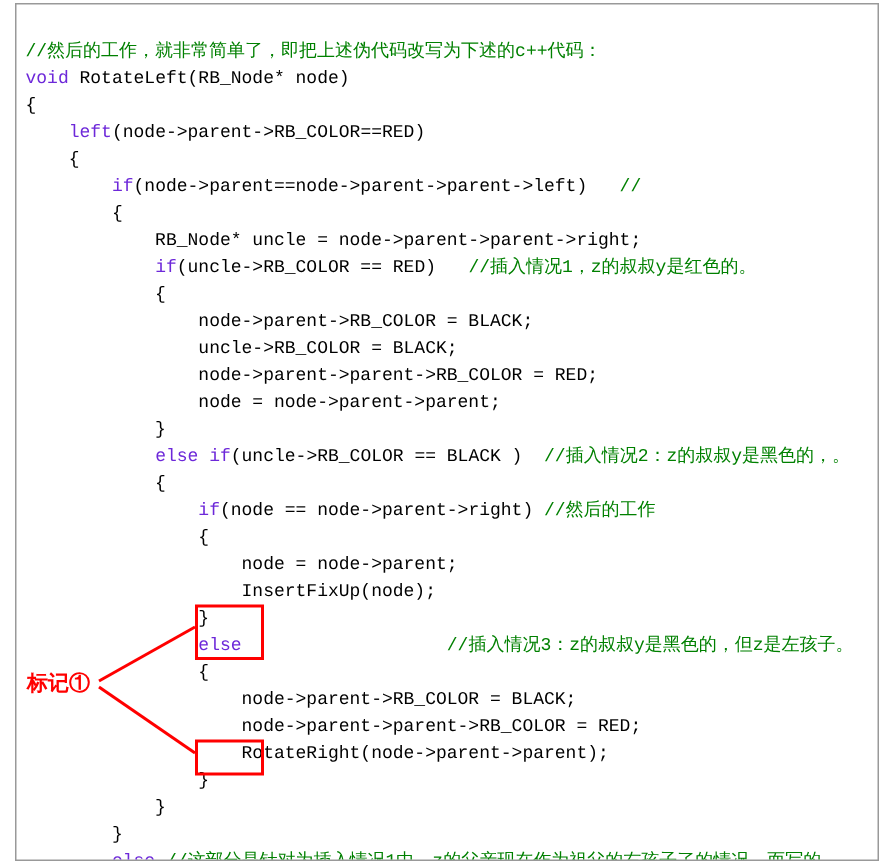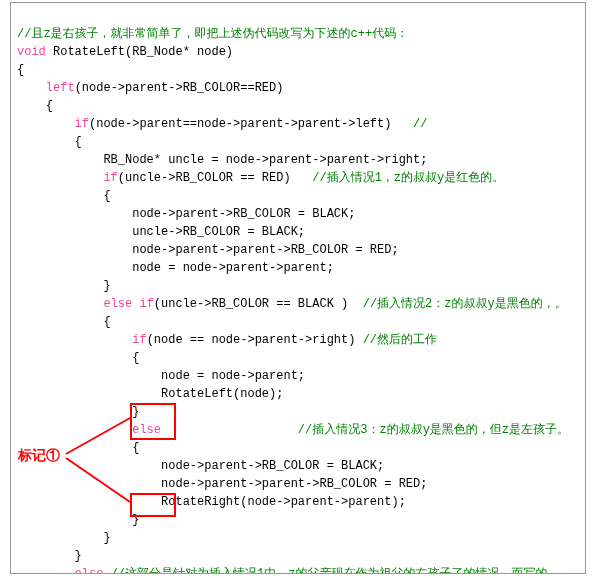--- a/index.html
+++ b/index.html
@@ -22,21 +22,21 @@
   width: 576px;
   height: 572px;
   border: 1px solid #999;
   background: #fff;
   box-sizing: border-box;
   padding: 4px 6px;
   overflow: hidden;
   white-space: pre;
   line-height: 18px;
 }
-.kw { color: #ec4899; }
+.kw { color: #6d28d9; }
 .cmt { color: #008000; }
 .txt { color: #000; }
 .annotation-label {
   position: absolute;
   color: #ff0000;
   font-family: "Microsoft YaHei", sans-serif;
   font-size: 14px;
   font-weight: bold;
 }
 .red-box {
@@ -51,41 +51,41 @@
   top: 0;
   pointer-events: none;
 }
 </style>
 </head>
 <body>
 
 <div class="container">
 
   <div class="code-box">
-<span class="cmt">//且z是右孩子，就非常简单了，即把上述伪代码改写为下述的c++代码：</span>
+<span class="cmt">//然后的工作，就非常简单了，即把上述伪代码改写为下述的c++代码：</span>
 <span class="kw">void</span><span class="txt"> RotateLeft(RB_Node* node)</span>
 <span class="txt">{</span>
 <span class="txt">    </span><span class="kw">left</span><span class="txt">(node-&gt;parent-&gt;RB_COLOR==RED)</span>
 <span class="txt">    {</span>
 <span class="txt">        </span><span class="kw">if</span><span class="txt">(node-&gt;parent==node-&gt;parent-&gt;parent-&gt;left)   </span><span class="cmt">//</span>
 <span class="txt">        {</span>
 <span class="txt">            RB_Node* uncle = node-&gt;parent-&gt;parent-&gt;right;</span>
 <span class="txt">            </span><span class="kw">if</span><span class="txt">(uncle-&gt;RB_COLOR == RED)   </span><span class="cmt">//插入情况1，z的叔叔y是红色的。</span>
 <span class="txt">            {</span>
 <span class="txt">                node-&gt;parent-&gt;RB_COLOR = BLACK;</span>
 <span class="txt">                uncle-&gt;RB_COLOR = BLACK;</span>
 <span class="txt">                node-&gt;parent-&gt;parent-&gt;RB_COLOR = RED;</span>
 <span class="txt">                node = node-&gt;parent-&gt;parent;</span>
 <span class="txt">            }</span>
 <span class="txt">            </span><span class="kw">else</span><span class="txt"> </span><span class="kw">if</span><span class="txt">(uncle-&gt;RB_COLOR == BLACK )  </span><span class="cmt">//插入情况2：z的叔叔y是黑色的，。</span>
 <span class="txt">            {</span>
 <span class="txt">                </span><span class="kw">if</span><span class="txt">(node == node-&gt;parent-&gt;right) </span><span class="cmt">//然后的工作</span>
 <span class="txt">                {</span>
 <span class="txt">                    node = node-&gt;parent;</span>
-<span class="txt">                    RotateLeft(node);</span>
+<span class="txt">                    InsertFixUp(node);</span>
 <span class="txt">                }</span>
 <span class="txt">                </span><span class="kw">else</span><span class="txt">                   </span><span class="cmt">//插入情况3：z的叔叔y是黑色的，但z是左孩子。</span>
 <span class="txt">                {</span>
 <span class="txt">                    node-&gt;parent-&gt;RB_COLOR = BLACK;</span>
 <span class="txt">                    node-&gt;parent-&gt;parent-&gt;RB_COLOR = RED;</span>
 <span class="txt">                    RotateRight(node-&gt;parent-&gt;parent);</span>
 <span class="txt">                }</span>
 <span class="txt">            }</span>
 <span class="txt">        }</span>
 <span class="txt">        </span><span class="kw">else</span><span class="txt"> </span><span class="cmt">//这部分是针对为插入情况1中，z的父亲现在作为祖父的右孩子了的情况，而写的。</span>

